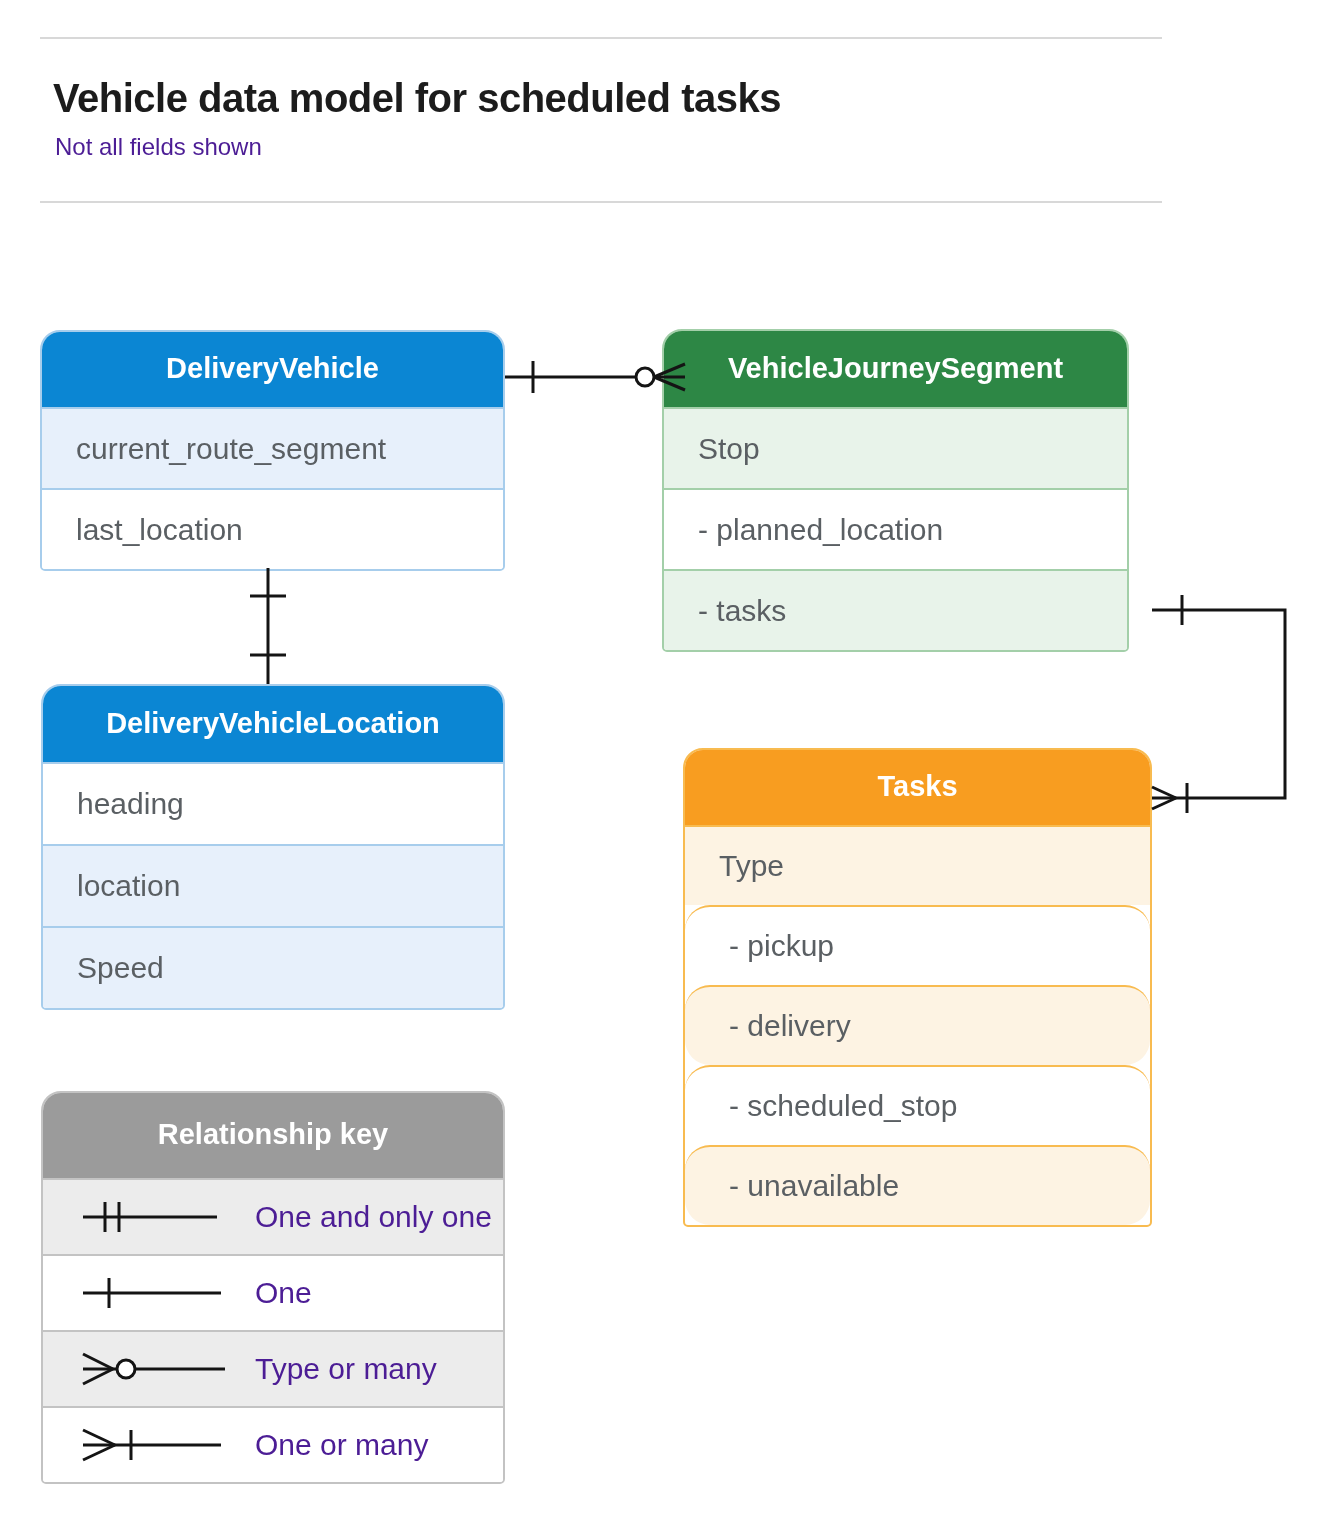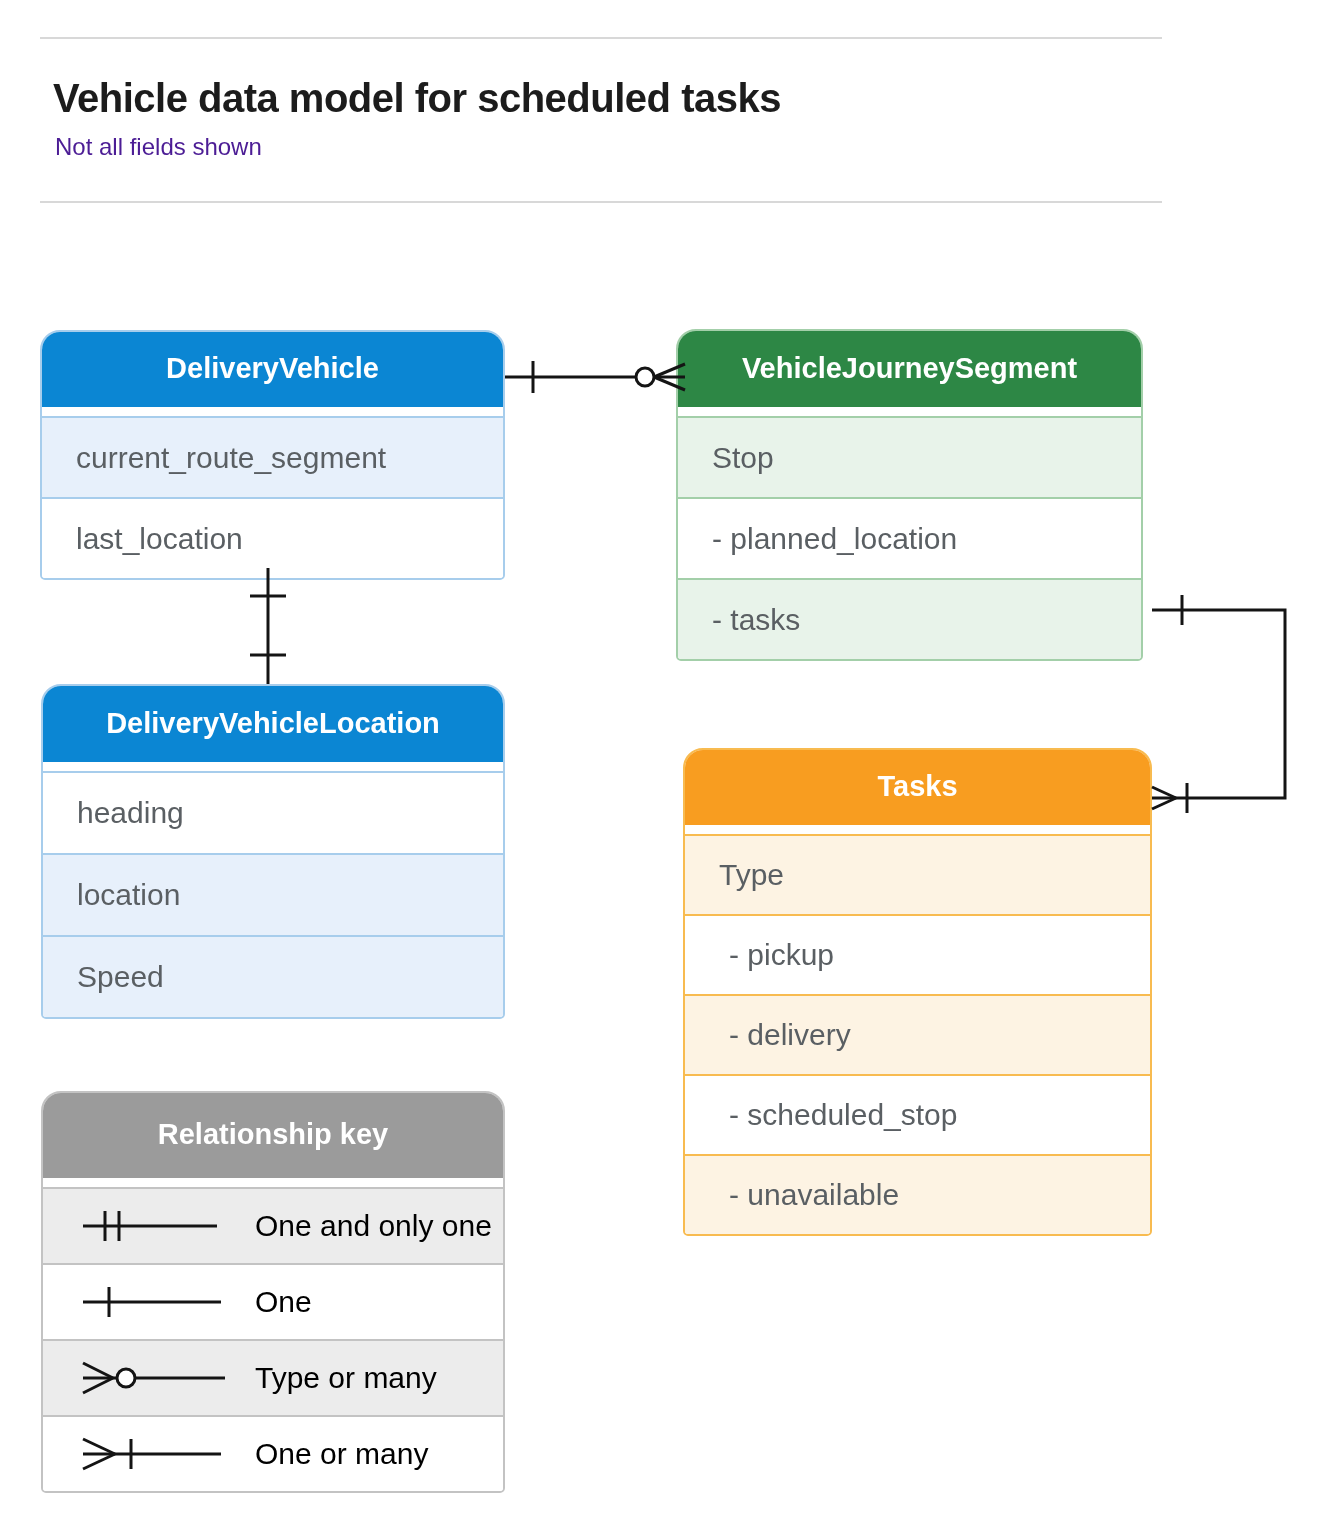--- a/index.html
+++ b/index.html
@@ -16,36 +16,36 @@
     position:absolute;left:55px;top:133px;font-size:24px;color:#4c1d95;
   }
 
   .entity{
     position:absolute;border-radius:20px 20px 5px 5px;overflow:hidden;
     border:2px solid var(--bc);box-sizing:border-box;background:#fff;
   }
   .ehead{
     background:var(--hd);color:#fff;font-weight:700;font-size:29px;
     display:flex;align-items:center;justify-content:center;
-    height:var(--hh,75px);margin:-2px -2px 9px -2px;
+    height:var(--hh,75px);margin:-2px -2px 0 -2px;
   }
   .row{
     display:flex;align-items:center;height:var(--rh,79px);
     border-top:2px solid var(--bc);background:#fff;color:#5a5f63;
     font-size:30px;padding-left:34px;box-sizing:border-box;
   }
   .row.tint{background:var(--tint);}
-  .row.sub{padding-left:44px;}
+  .row.sub{padding-left:44px;border-radius:25px;}
   .row:first-of-type{border-top:none;}
 
   .e-blue  {--bc:#a7cdec;--hd:#0b86d3;--tint:#e7f0fb;}
   .e-green {--bc:#a3cfa9;--hd:#2d8745;--tint:#e8f3ea;}
   .e-orange{--bc:#f8bb50;--hd:#f89d20;--tint:#fdf3e3;}
   .e-gray  {--bc:#c3c3c3;--hd:#9b9b9b;--tint:#ececec;}
-  .e-gray .row{color:#000000;padding-left:36px;}
+  .e-gray .row{color:#4c1d95;padding-left:36px;}
 
   .legend-row{gap:26px;padding-left:22px;}
   .legend-sym{flex:0 0 150px;}
   .legend-sym svg{display:block;}
 
   .overlay{position:absolute;left:0;top:0;pointer-events:none;}
   .overlay line,.overlay path{stroke:#141414;stroke-width:3;fill:none;}
   .overlay circle{stroke:#141414;stroke-width:3;fill:#fff;}
   .sym line{stroke:#141414;stroke-width:3;}
   .sym circle{stroke:#141414;stroke-width:3;fill:#fff;}
@@ -59,21 +59,21 @@
   <div class="page-title">Vehicle data model for scheduled tasks</div>
   <div class="page-subtitle">Not all fields shown</div>
   <div class="rule" style="top:201px"></div>
 
   <div class="entity e-blue" style="left:40px;top:330px;width:465px;--hh:77px;--rh:81px">
     <div class="ehead">DeliveryVehicle</div>
     <div class="row tint">current_route_segment</div>
     <div class="row">last_location</div>
   </div>
 
-  <div class="entity e-green" style="left:676px;top:329px;width:467px;--hh:78px;--rh:81px">
+  <div class="entity e-green" style="left:662px;top:329px;width:467px;--hh:78px;--rh:81px">
     <div class="ehead">VehicleJourneySegment</div>
     <div class="row tint">Stop</div>
     <div class="row">- planned_location</div>
     <div class="row tint">- tasks</div>
   </div>
 
   <div class="entity e-blue" style="left:41px;top:684px;width:464px;--hh:78px;--rh:82px">
     <div class="ehead">DeliveryVehicleLocation</div>
     <div class="row">heading</div>
     <div class="row tint">location</div>

